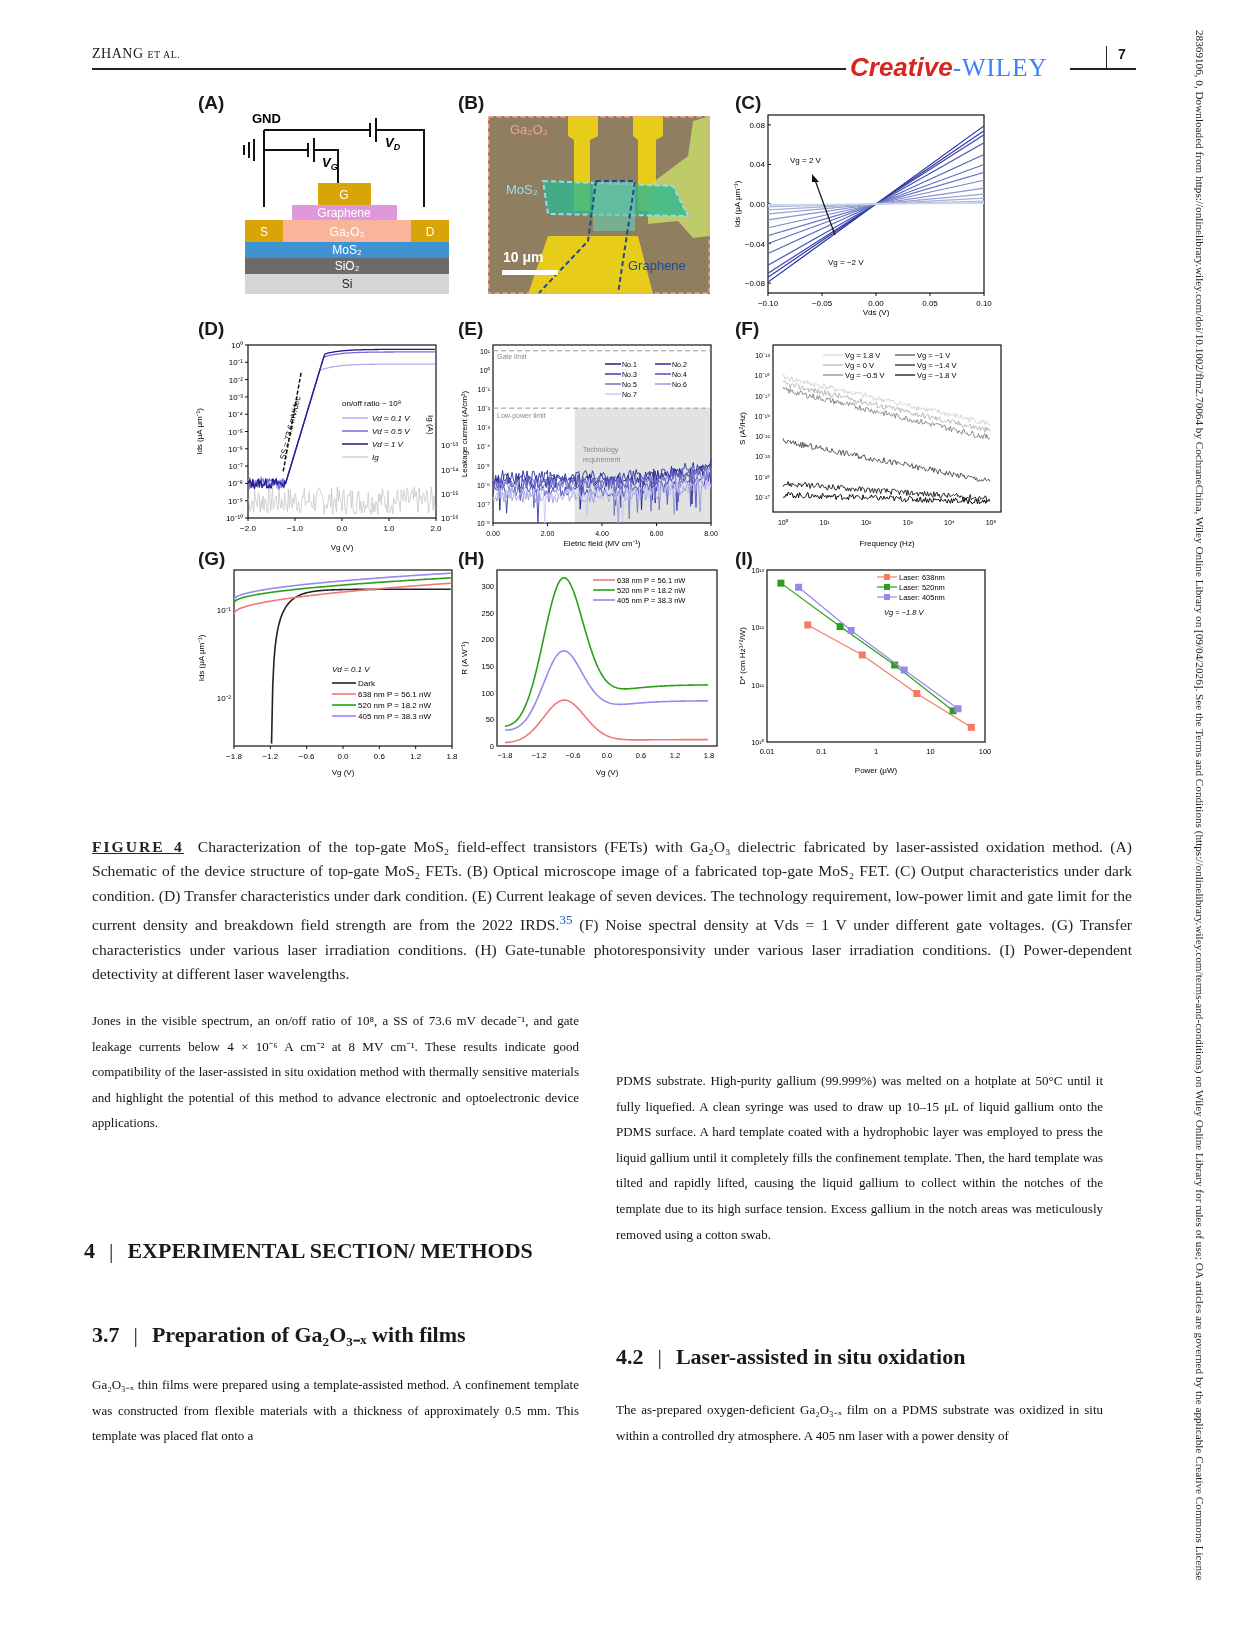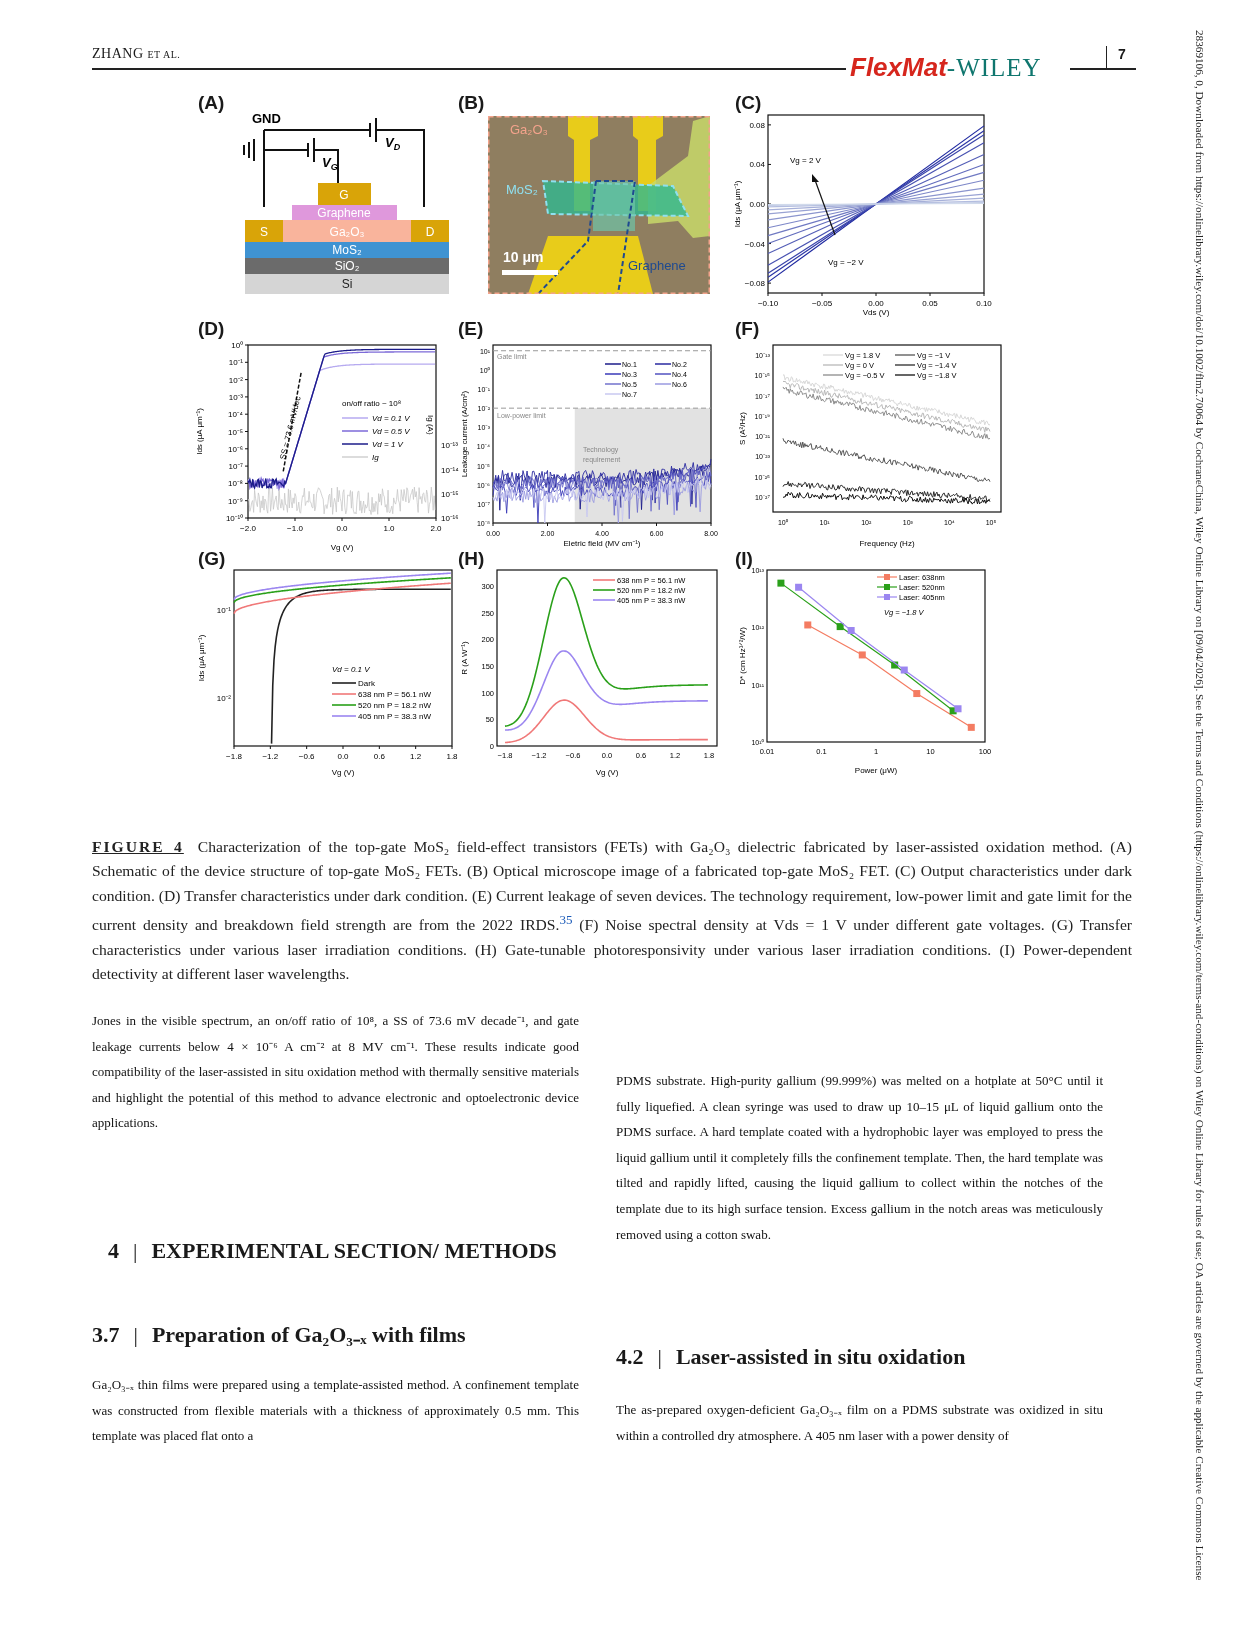--- a/index.html
+++ b/index.html
@@ -4,21 +4,21 @@
 <style>
   html, body { margin:0; padding:0; background:#fff; }
   body { width:1241px; height:1630px; position:relative; overflow:hidden; font-family:"Liberation Serif", serif; color:#1a1a1a; }
   .hdr-author { position:absolute; left:92px; top:46px; font-size:14px; letter-spacing:0.5px; }
   .hdr-author .sc { font-size:10px; }
   .hdr-line { position:absolute; left:92px; top:68px; width:754px; height:1.5px; background:#222; }
   .hdr-line2 { position:absolute; left:1070px; top:68px; width:66px; height:1.5px; background:#222; }
   .hdr-vbar { position:absolute; left:1106px; top:46px; width:1px; height:22px; background:#222; }
   .hdr-page { position:absolute; left:1118px; top:46px; font-size:14px; font-weight:bold; font-family:"Liberation Sans", sans-serif; }
   .logo { position:absolute; left:850px; top:52px; font-family:"Liberation Sans", sans-serif; font-size:26px; font-weight:bold; font-style:italic; color:#d6261d; }
-  .logo .w { font-style:normal; font-weight:normal; color:#0f766e; font-family:"Liberation Serif", serif; font-size:25px; letter-spacing:1px; }
+  .logo .w { font-style:normal; font-weight:normal; color:#3b82f6; font-family:"Liberation Serif", serif; font-size:25px; letter-spacing:1px; }
   .side { position:absolute; left:1188px; top:30px; width:20px; height:1570px; }
   .side span { position:absolute; left:0; top:0; transform-origin:0 0; transform:translate(18px,0) rotate(90deg); white-space:nowrap; font-size:11.2px; color:#222; }
 
   .panel-label { position:absolute; font-family:"Liberation Sans", sans-serif; font-size:19px; font-weight:bold; }
   svg text { font-family:"Liberation Sans", sans-serif; }
   .fig { position:absolute; }
 
   .caption { position:absolute; left:92px; top:835px; width:1040px; font-size:15.6px; line-height:24.4px; color:#222; text-align:justify; }
   .caption .fl { font-weight:bold; letter-spacing:2px; margin-right:14px;text-decoration:underline; }
 
@@ -26,21 +26,21 @@
   .col p { margin:0; }
   .h1 { position:absolute; font-size:22px; font-weight:bold; line-height:26px; }
   .h2 { position:absolute; font-size:22px; font-weight:bold; }
   .sep { font-weight:normal; margin:0 14px; }
 </style>
 </head>
 <body>
 
 <div class="hdr-author"><span>ZHANG</span> <span class="sc">ET AL.</span></div>
 <div class="hdr-line"></div>
-<div class="logo"><span>FlexMat</span><span class="w">-WILEY</span></div>
+<div class="logo"><span>Creative</span><span class="w">-WILEY</span></div>
 <div class="hdr-line2"></div>
 <div class="hdr-vbar"></div>
 <div class="hdr-page">7</div>
 
 <div class="side">
     <span>28369106, 0, Downloaded from https://onlinelibrary.wiley.com/doi/10.1002/flm2.70064 by CochraneChina, Wiley Online Library on [09/04/2026]. See the Terms and Conditions (https://onlinelibrary.wiley.com/terms-and-conditions) on Wiley Online Library for rules of use; OA articles are governed by the applicable Creative Commons License</span>
   </div>
 
 <div class="panel-label" style="left:198px;top:92px">(A)</div>
 <div class="panel-label" style="left:458px;top:92px">(B)</div>
@@ -387,21 +387,21 @@
     <text x="149" y="55" font-size="7.5" font-style="italic">Vg = −1.8 V</text>
     <text x="141" y="213" font-size="8" text-anchor="middle">Power (μW)</text>
     <text x="10" y="96" font-size="8" text-anchor="middle" transform="rotate(-90 10 96)">D* (cm Hz¹ᐟ²/W)</text>
   </svg>
 
 <div class="caption"><span class="fl">FIGURE 4</span><span>Characterization of the top-gate MoS₂ field-effect transistors (FETs) with Ga₂O₃ dielectric fabricated by laser-assisted oxidation method. (A) Schematic of the device structure of top-gate MoS₂ FETs. (B) Optical microscope image of a fabricated top-gate MoS₂ FET. (C) Output characteristics under dark condition. (D) Transfer characteristics under dark condition. (E) Current leakage of seven devices. The technology requirement, low-power limit and gate limit for the current density and breakdown field strength are from the 2022 IRDS.</span><sup style="color:#1a5ab8">35</sup><span> (F) Noise spectral density at Vds = 1 V under different gate voltages. (G) Transfer characteristics under various laser irradiation conditions. (H) Gate-tunable photoresponsivity under various laser irradiation conditions. (I) Power-dependent detectivity at different laser wavelengths.</span></div>
 
 <div class="col" style="left:92px;top:1008px;width:487px">
     <p>Jones in the visible spectrum, an on/off ratio of 10⁸, a SS of 73.6 mV decade⁻¹, and gate leakage currents below 4 × 10⁻⁶ A cm⁻² at 8 MV cm⁻¹. These results indicate good compatibility of the laser-assisted in situ oxidation method with thermally sensitive materials and highlight the potential of this method to advance electronic and optoelectronic device applications.</p>
   </div>
-<div class="h1" style="left:108px;top:1238px;width:487px"><span>4</span><span class="sep">|</span><span>EXPERIMENTAL SECTION/ METHODS</span></div>
+<div class="h1" style="left:84px;top:1238px;width:487px"><span>4</span><span class="sep">|</span><span>EXPERIMENTAL SECTION/ METHODS</span></div>
 <div class="h2" style="left:92px;top:1318px"><span>3.7</span><span class="sep">|</span><span>Preparation of Ga₂O₃₋ₓ with films</span></div>
 <div class="col" style="left:92px;top:1372px;width:487px">
     <p>Ga₂O₃₋ₓ thin films were prepared using a template-assisted method. A confinement template was constructed from flexible materials with a thickness of approximately 0.5 mm. This template was placed flat onto a</p>
   </div>
 
 <div class="col" style="left:616px;top:1068px;width:487px">
     <p>PDMS substrate. High-purity gallium (99.999%) was melted on a hotplate at 50°C until it fully liquefied. A clean syringe was used to draw up 10–15 μL of liquid gallium onto the PDMS surface. A hard template coated with a hydrophobic layer was employed to press the liquid gallium until it completely fills the confinement template. Then, the hard template was tilted and rapidly lifted, causing the liquid gallium to collect within the notches of the template due to its high surface tension. Excess gallium in the notch areas was meticulously removed using a cotton swab.</p>
   </div>
 <div class="h2" style="left:616px;top:1344px"><span>4.2</span><span class="sep">|</span><span>Laser-assisted in situ oxidation</span></div>
 <div class="col" style="left:616px;top:1397px;width:487px">

